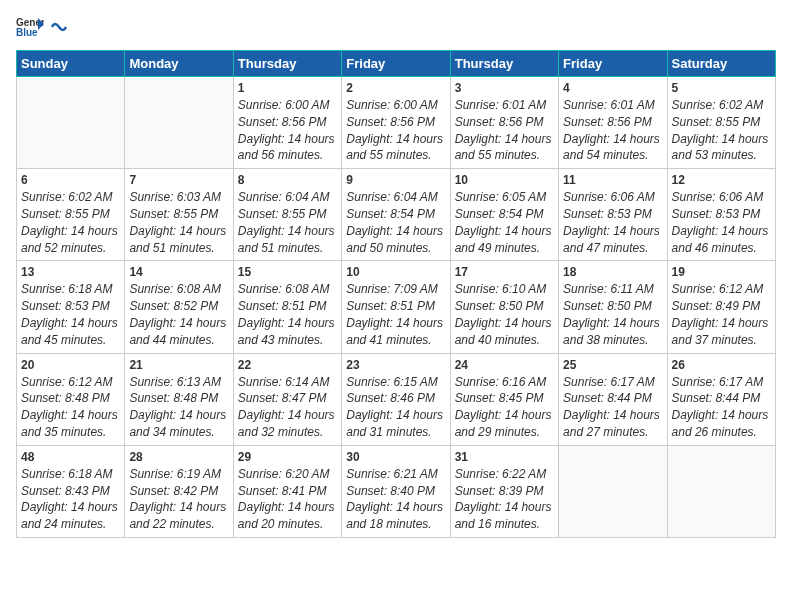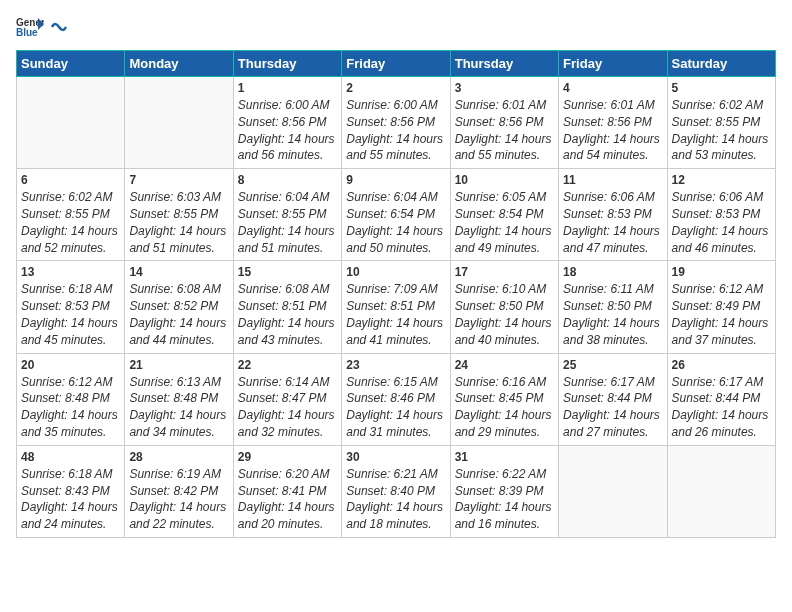--- a/index.html
+++ b/index.html
@@ -166,21 +166,21 @@
         </td>
         <td>
           <span class="day-num">8</span>
           <div class="day-info">Sunrise: 6:04 AM
 Sunset: 8:55 PM
 Daylight: 14 hours and 51 minutes.</div>
         </td>
         <td>
           <span class="day-num">9</span>
           <div class="day-info">Sunrise: 6:04 AM
-Sunset: 6:54 PM
+Sunset: 8:54 PM
 Daylight: 14 hours and 50 minutes.</div>
         </td>
         <td>
           <span class="day-num">10</span>
           <div class="day-info">Sunrise: 6:05 AM
 Sunset: 8:54 PM
 Daylight: 14 hours and 49 minutes.</div>
         </td>
         <td>
           <span class="day-num">11</span>

